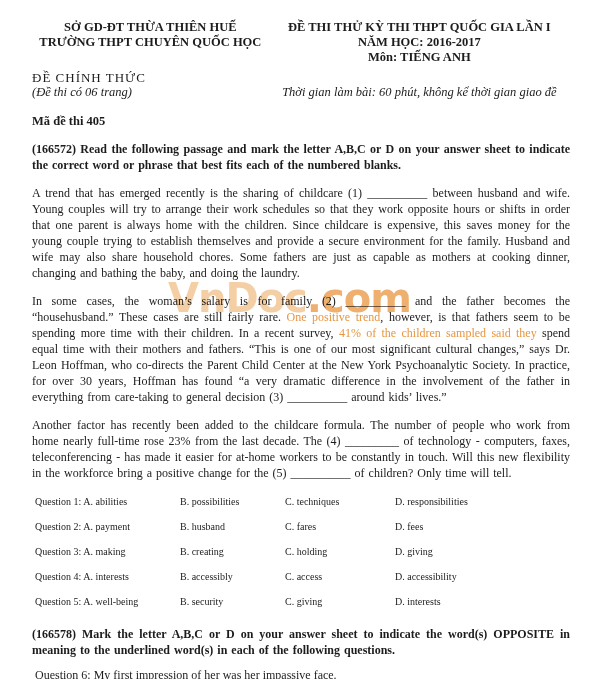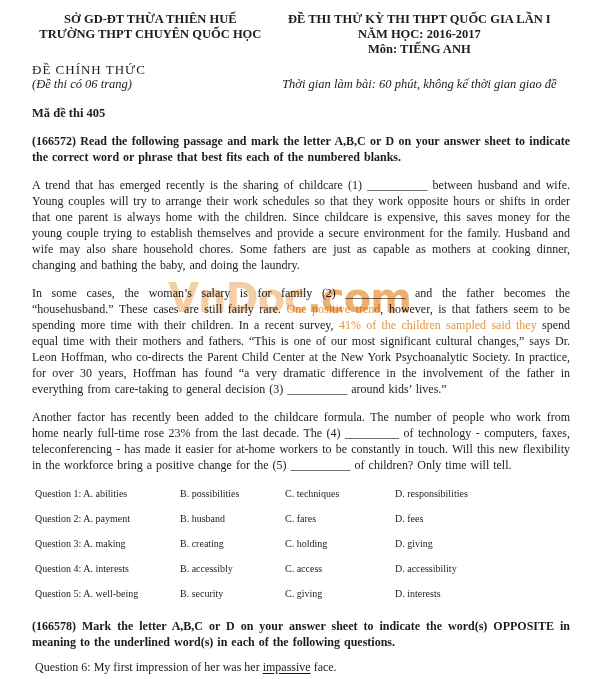--- a/index.html
+++ b/index.html
@@ -5,21 +5,21 @@
   * { margin: 0; padding: 0; box-sizing: border-box; }
   html, body { background: #ffffff; }
   body {
     width: 600px; height: 679px; overflow: hidden;
     font-family: "Liberation Serif", "DejaVu Serif", serif;
     color: #1c1c1c;
   }
   .page {
     position: relative;
     width: 600px; height: 679px;
-    padding: 12px 30px 0 32px;
+    padding: 20px 30px 0 32px;
     overflow: hidden;
     background: #ffffff;
   }
   
   .hdr-row { display: flex; }
   .h-left  { flex: 0 0 44%; text-align: center; }
   .h-right { flex: 1; text-align: center; }
   .h-left .b, .h-right .b { font-weight: bold; font-size: 12.5px; line-height: 15px; }
   .hdr-row2 { display: flex; margin-top: 5px; align-items: flex-end; }
   .h-left2 { flex: 0 0 44%; text-align: left; }

